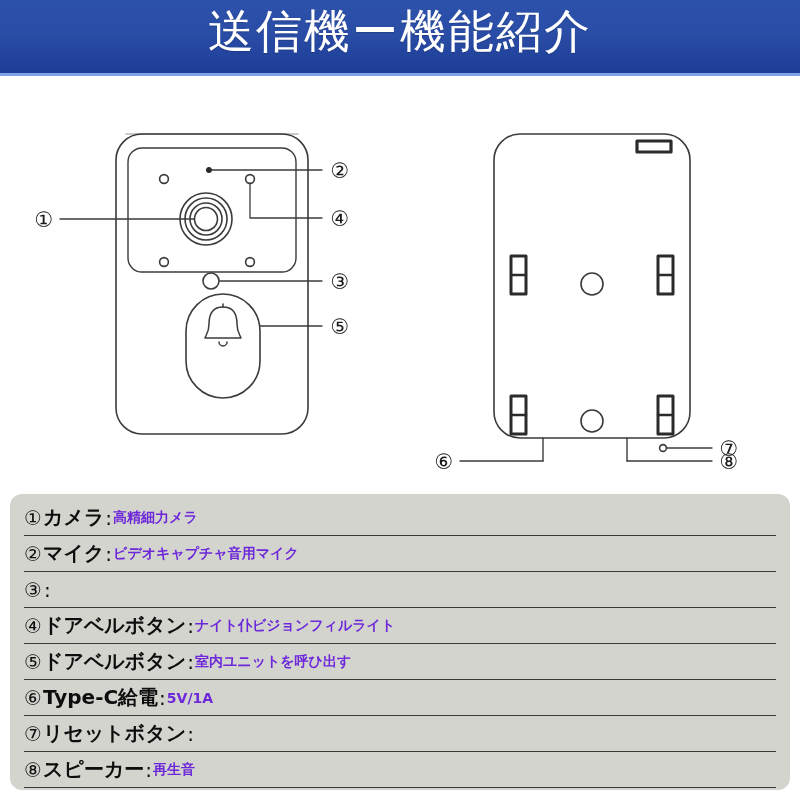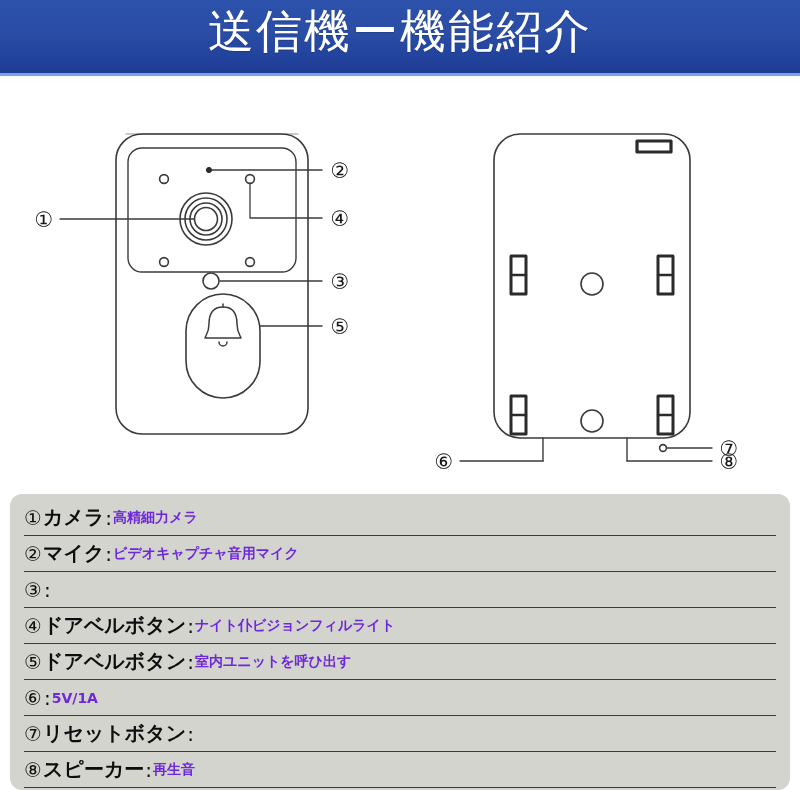--- a/index.html
+++ b/index.html
@@ -265,20 +265,21 @@
 
   <div class="legend-row">
     <span class="legend-num">⑤</span>
     <span class="legend-term">ドアベルボタン</span>
     <span class="legend-sep">:</span>
     <span class="legend-desc">室内ユニットを呼ひ出す</span>
   </div>
 
   <div class="legend-row">
     <span class="legend-num">⑥</span>
+    <span class="legend-term">Type-C給電</span>
     <span class="legend-sep">:</span>
     <span class="legend-desc">5V/1A</span>
   </div>
 
   <div class="legend-row">
     <span class="legend-num">⑦</span>
     <span class="legend-term">リセットボタン</span>
     <span class="legend-sep">:</span>
   </div>
 

